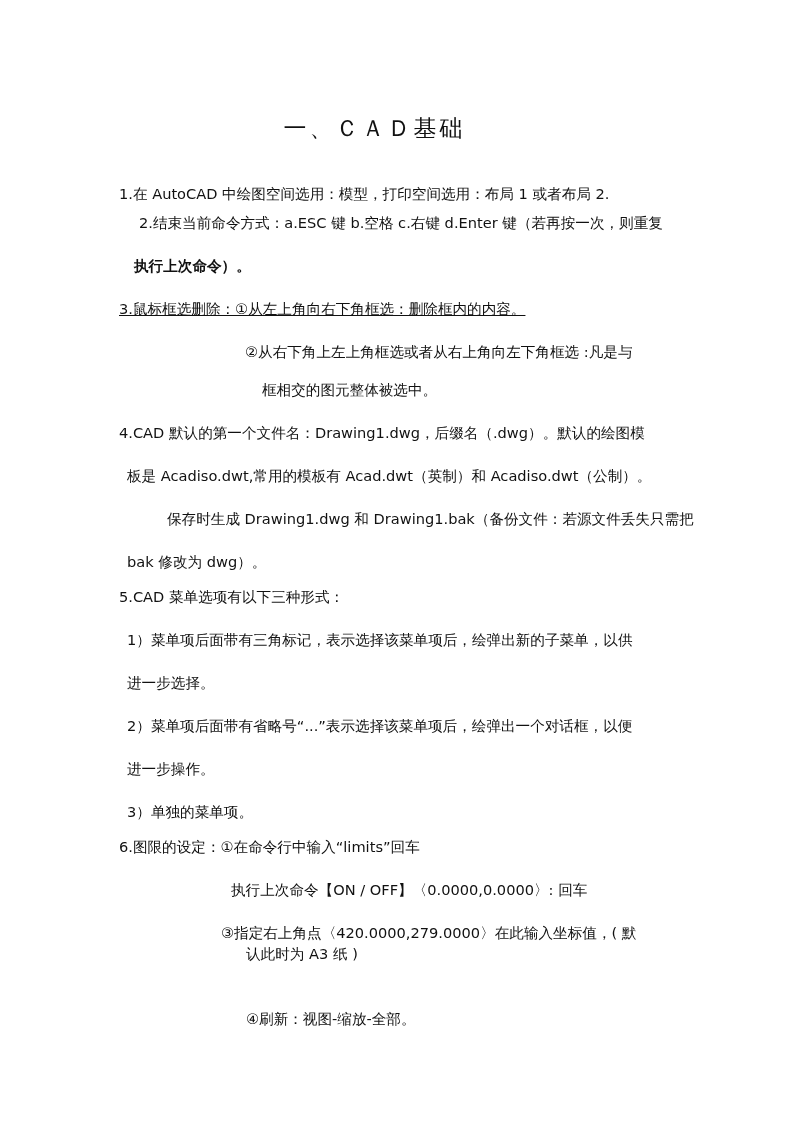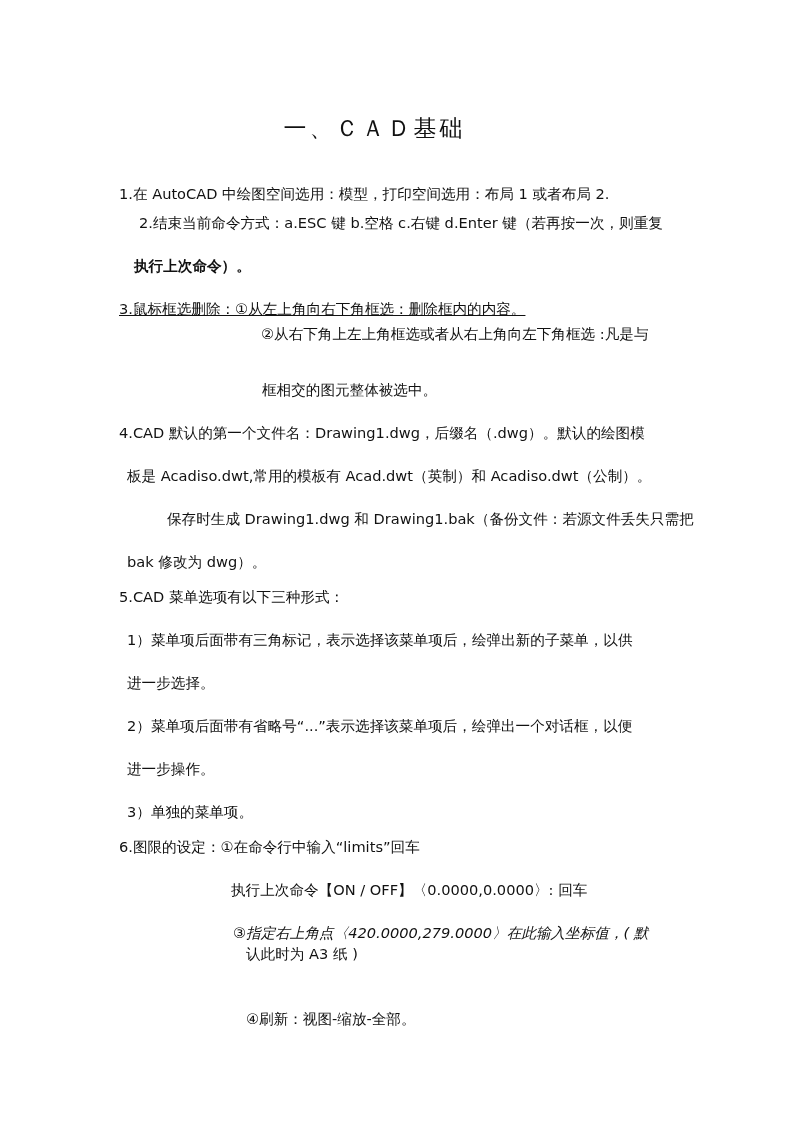--- a/index.html
+++ b/index.html
@@ -21,30 +21,30 @@
 </head>
 <body>
 
 <div class="title">一、ＣＡＤ基础</div>
 
 <div id="lines">
     <div class="line" style="left: 119px; top: 170px; margin-top: 14px;">1.在 AutoCAD 中绘图空间选用：模型，打印空间选用：布局 1 或者布局 2.</div>
     <div class="line" style="left: 119px; top: 213px; margin-left: 20px;">2.结束当前命令方式：a.ESC 键 b.空格 c.右键 d.Enter 键（若再按一次，则重复</div>
     <div class="line" style="left: 134px; top: 256px; font-weight: bold;">执行上次命令）。</div>
     <div class="line" style="left: 119px; top: 299px; text-decoration: underline;">3.鼠标框选删除：①从左上角向右下角框选：删除框内的内容。</div>
-    <div class="line" style="left: 245px; top: 324px; margin-left: 16px;">②从右下角上左上角框选或者从右上角向左下角框选 :凡是与</div>
+    <div class="line" style="left: 245px; top: 342px;">②从右下角上左上角框选或者从右上角向左下角框选 :凡是与</div>
     <div class="line" style="left: 262px; top: 380px;">框相交的图元整体被选中。</div>
     <div class="line" style="left: 119px; top: 423px;">4.CAD  默认的第一个文件名：Drawing1.dwg，后缀名（.dwg）。默认的绘图模</div>
     <div class="line" style="left: 127px; top: 466px;">板是 Acadiso.dwt,常用的模板有 Acad.dwt（英制）和 Acadiso.dwt（公制）。</div>
     <div class="line" style="left: 127px; top: 509px; margin-left: 40px;">保存时生成 Drawing1.dwg 和 Drawing1.bak（备份文件：若源文件丢失只需把</div>
     <div class="line" style="left: 127px; top: 552px;">bak 修改为 dwg）。</div>
     <div class="line" style="left: 119px; top: 587px;">5.CAD 菜单选项有以下三种形式：</div>
     <div class="line" style="left: 127px; top: 630px;">1）菜单项后面带有三角标记，表示选择该菜单项后，绘弹出新的子菜单，以供</div>
     <div class="line" style="left: 127px; top: 673px;">进一步选择。</div>
     <div class="line" style="left: 127px; top: 716px;">2）菜单项后面带有省略号“...”表示选择该菜单项后，绘弹出一个对话框，以便</div>
     <div class="line" style="left: 127px; top: 759px;">进一步操作。</div>
     <div class="line" style="left: 127px; top: 802px;">3）单独的菜单项。</div>
     <div class="line" style="left: 119px; top: 837px;">6.图限的设定：①在命令行中输入“limits”回车</div>
     <div class="line" style="left: 231px; top: 880px;">执行上次命令【ON / OFF】〈0.0000,0.0000〉: 回车</div>
-    <div class="line" style="left: 233px; top: 923px; font-style: italic;">③指定右上角点〈420.0000,279.0000〉在此输入坐标值，( 默</div>
+    <div class="line" style="left: 221px; top: 923px;">③指定右上角点〈420.0000,279.0000〉在此输入坐标值，( 默</div>
     <div class="line" style="left: 246px; top: 920px; margin-top: 24px;">认此时为 A3 纸 )</div>
     <div class="line" style="left: 246px; top: 1009px;">④刷新：视图-缩放-全部。</div>
   </div>
 
 </body></html>

